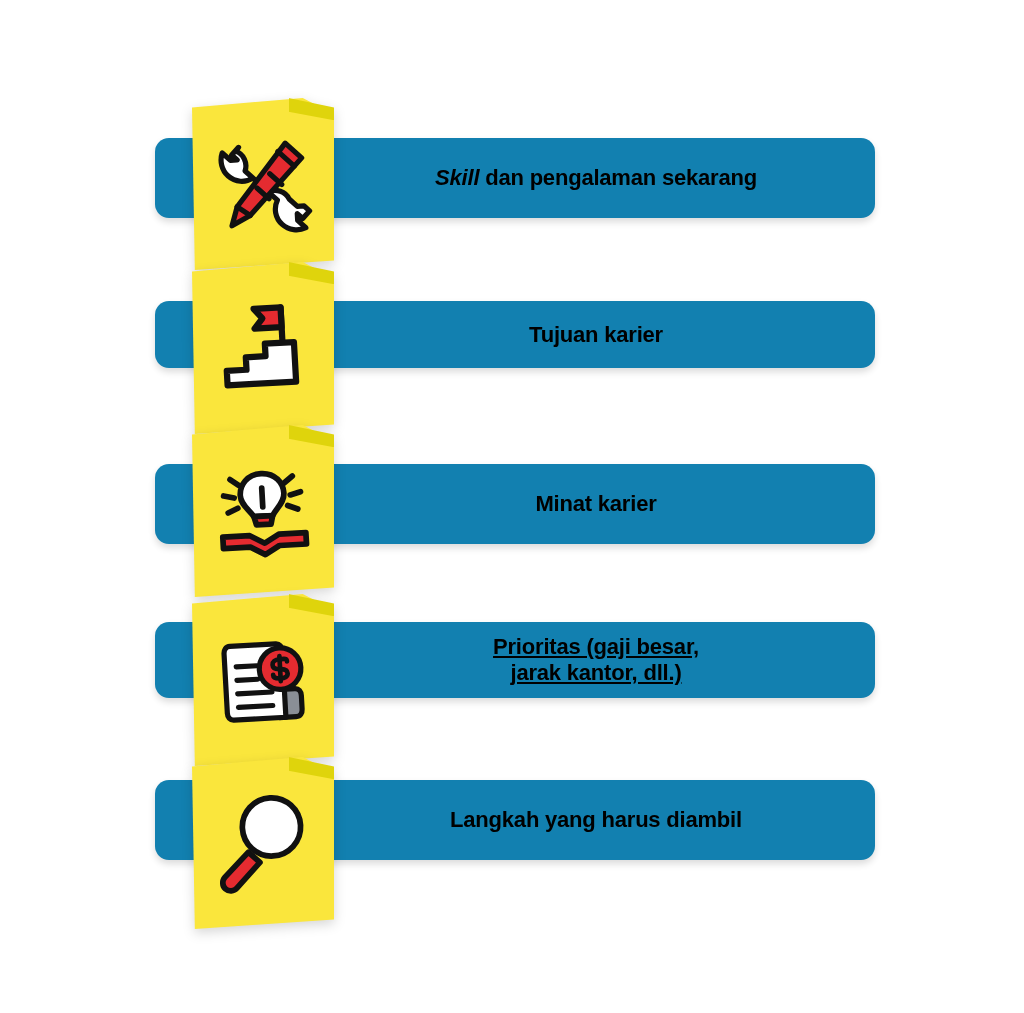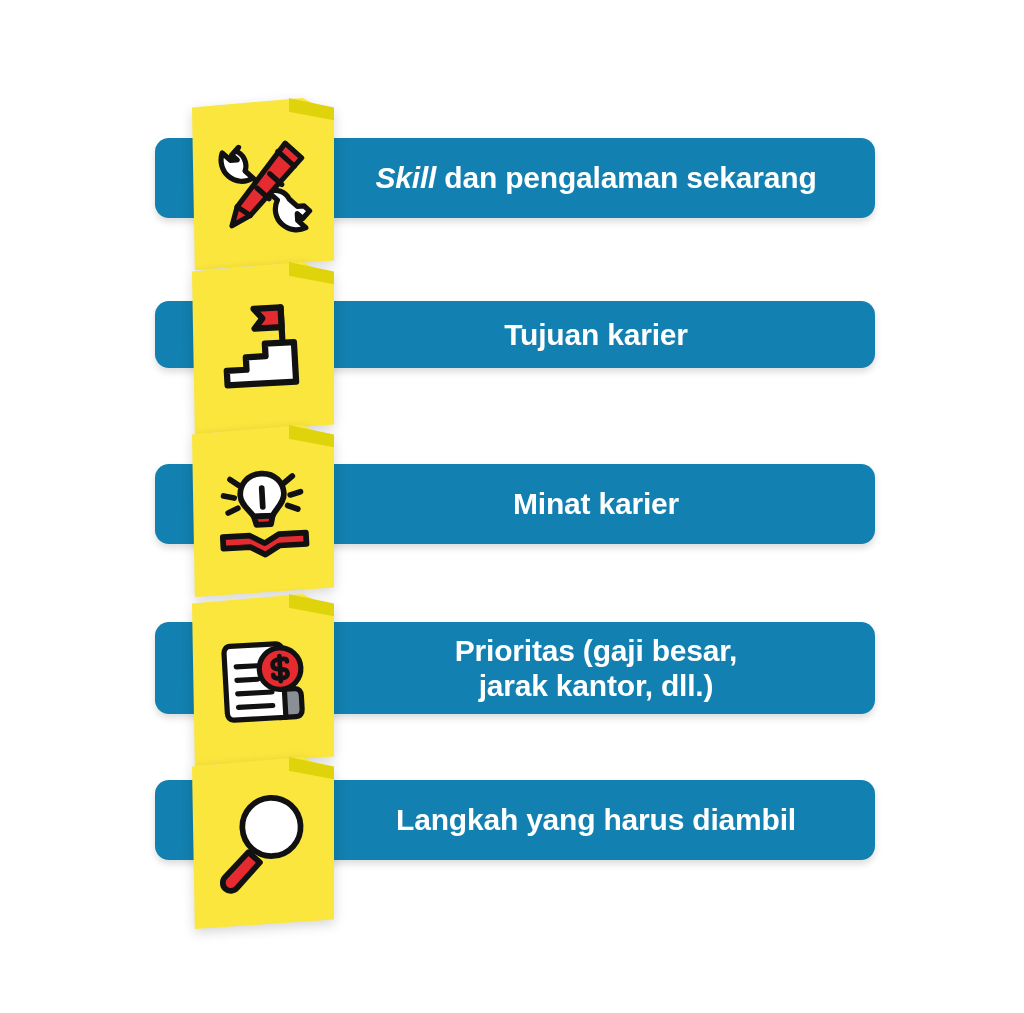--- a/index.html
+++ b/index.html
@@ -37,23 +37,23 @@
     box-shadow: 0 4px 7px rgba(0,0,0,0.14);
     display: flex;
     align-items: center;
     justify-content: center;
     box-sizing: border-box;
     padding-left: 180px;
     padding-right: 18px;
   }
 
   .bar-label {
-    color: #ffffff;
+    color: #000000;
     font-weight: bold;
-    font-size: 30px;
+    font-size: 22px;
     line-height: 1.18;
     text-align: center;
     letter-spacing: -0.2px;
     white-space: pre-line;
   }
   .bar-label .em {
     font-style: italic;
   }
 
   
@@ -96,21 +96,21 @@
 
   #row-2 { top: 0; }
   #row-2 .bar  { top: 301px; height: 67px; }
   #row-2 .card { top: 262px; }
 
   #row-3 { top: 0; }
   #row-3 .bar  { top: 464px; height: 80px; }
   #row-3 .card { top: 425px; }
 
   #row-4 { top: 0; }
-  #row-4 .bar  { top: 622px; height: 92px; }
+  #row-4 .bar  { top: 622px; height: 76px; text-decoration: underline; }
   #row-4 .card { top: 594px; }
 
   #row-5 { top: 0; }
   #row-5 .bar  { top: 780px; height: 80px; }
   #row-5 .card { top: 757px; }
 </style>
 </head>
 <body>
 
 <div id="infographic">

